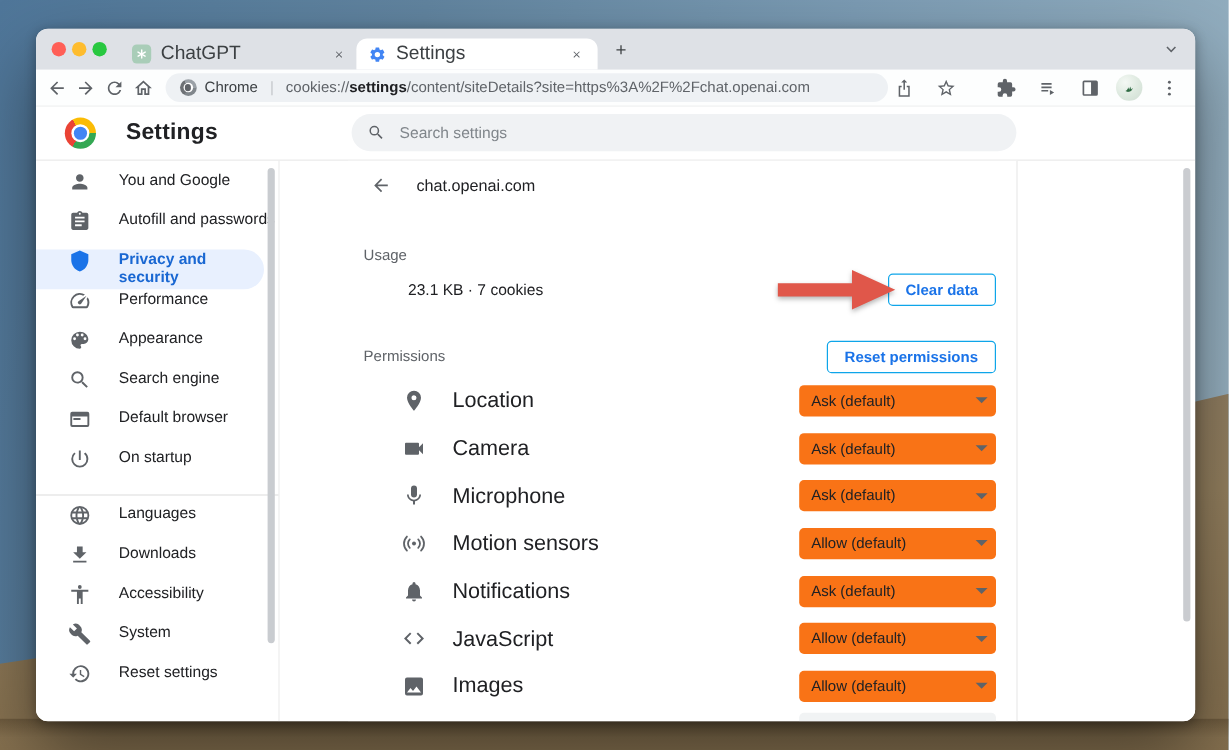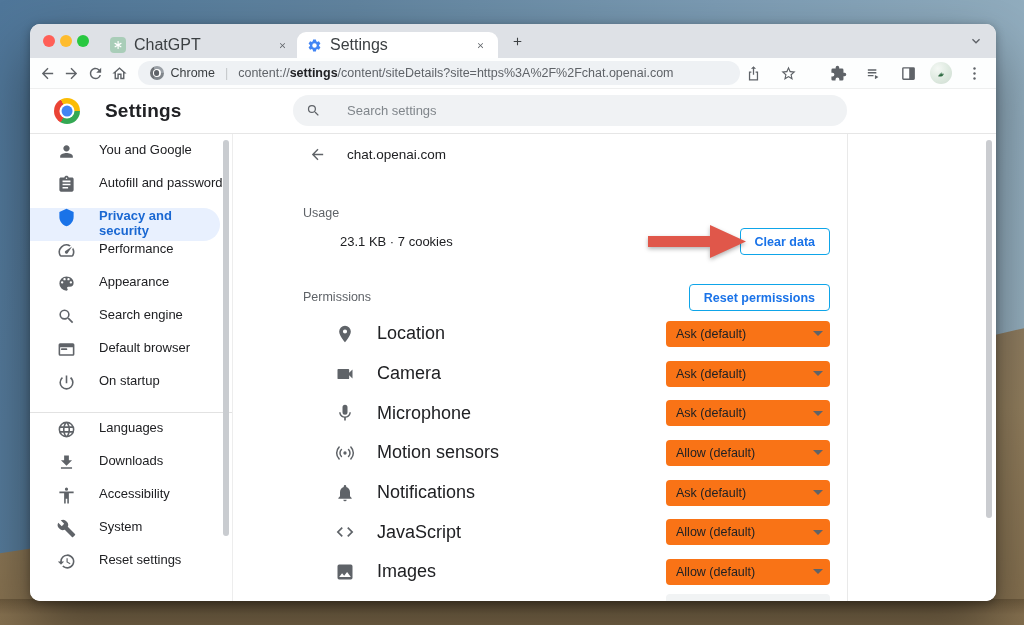--- a/index.html
+++ b/index.html
@@ -68,21 +68,21 @@
   .clogo.gray{background:conic-gradient(from 210deg,#6d7175 0 120deg,#9aa0a6 0 240deg,#80868b 0 360deg)}
   .clogo.gray::after{background:#5f6368}
   .clogo.small{width:14px;height:14px;flex:0 0 14px}
   .clogo.big{width:26px;height:26px;flex:0 0 26px}
 
   
   .sheader{flex:0 0 44px;background:#fff;position:relative;display:flex;align-items:center;
     padding-left:24px;border-bottom:1px solid #e6e6e6}
   .sheader .stitle{margin-left:25px;font-size:19px;font-weight:700;color:#202124;letter-spacing:.2px}
   .search{position:absolute;left:263px;top:6px;width:554px;height:31px;border-radius:16px;
-    background:#f0f2f4;display:flex;align-items:center;padding:0 13px;box-sizing:border-box;gap:24px}
+    background:#f0f2f4;display:flex;align-items:center;padding:0 13px;box-sizing:border-box;gap:10px}
   .search svg{width:15px;height:15px;fill:#5f6368;flex:0 0 15px}
   .search input{border:none;outline:none;background:transparent;font-size:13px;width:100%;
     font-family:"Liberation Sans",sans-serif;color:#202124}
   .search input::placeholder{color:#80868b}
 
   
   .pbody{flex:1;position:relative;background:#fff}
   .sidebar{position:absolute;left:0;top:0;bottom:0;width:203px;padding-top:8px;
     box-sizing:border-box;border-right:1px solid #ededed}
   .side-item{height:33px;display:flex;align-items:flex-start;padding-left:27px;gap:23px;
@@ -209,21 +209,21 @@
     <div class="tbtn">
       <svg viewBox="0 0 24 24">
           <path d="M12 5.69 17 10.19V18h-2v-6H9v6H7v-7.81l5-4.5M12 3 2 12h3v8h6v-6h2v6h6v-8h3L12 3z"></path>
         </svg>
     </div>
 
     <div class="omnibox">
       <span class="clogo small gray"></span>
       <span class="chip-label">Chrome</span>
       <span class="sep">|</span>
-      <span><span>content://</span><span class="host">settings</span><span>/content/siteDetails?site=https%3A%2F%2Fchat.openai.com</span></span>
+      <span><span>cookies://</span><span class="host">settings</span><span>/content/siteDetails?site=https%3A%2F%2Fchat.openai.com</span></span>
     </div>
 
     <div class="right-icons">
       <div class="tbtn">
         <svg viewBox="0 0 24 24">
             <path d="M12 1.8 15.6 5.4h-2.7v8.3h-1.8V5.4H8.4L12 1.8z"></path>
             <path d="M5.5 9H9v1.8H7.3v9.4h9.4v-9.4H15V9h3.5v13h-13V9z"></path>
           </svg>
       </div>
       <div class="tbtn">

